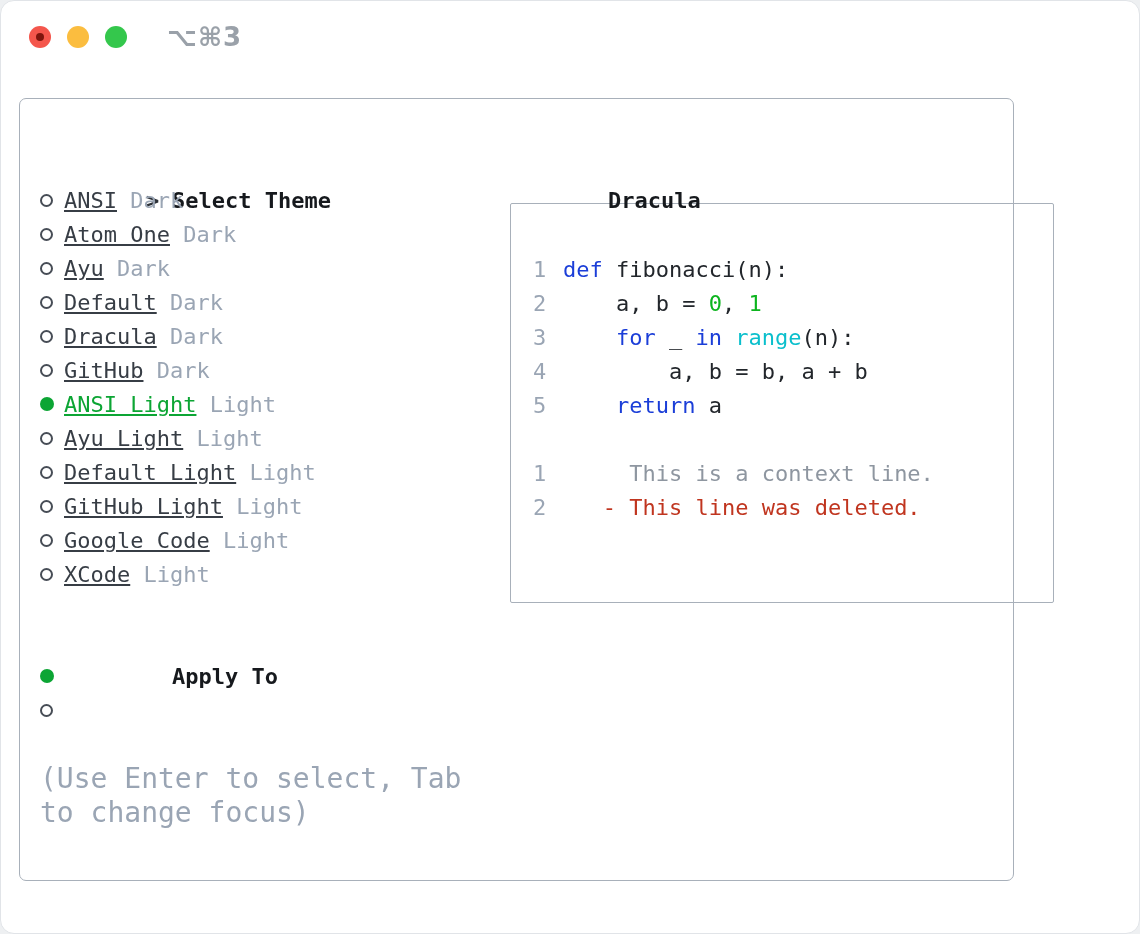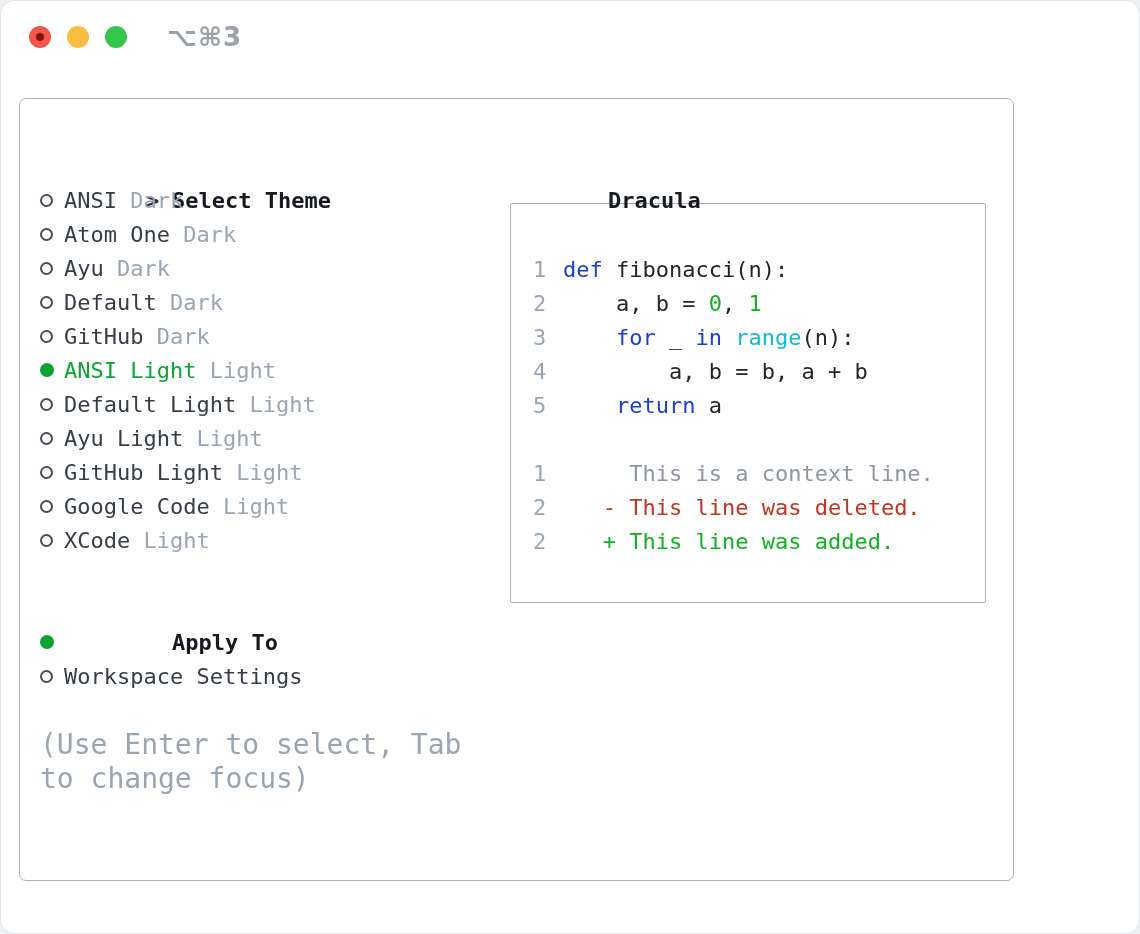--- a/index.html
+++ b/index.html
@@ -22,28 +22,28 @@
   .row{height:34px;line-height:34px;white-space:pre;font-size:22px;}
   .spacer{height:34px;}
   .section-title{font-weight:700;color:#16191d;}
   
   .left-col{position:absolute;left:20px;top:51px;width:450px;}
   .gutter{display:inline-block;width:26px;}
   .prompt{color:#2b3036;font-weight:700;}
   .radio{display:inline-block;width:13px;height:13px;border-radius:50%;
          border:2px solid #474d56;box-sizing:border-box;margin-right:11px;vertical-align:1px;}
   .radio.on{border:none;width:14px;height:14px;background:#0ca534;margin-right:10px;}
-  .item-name{color:#373d45;}
+  .item-name{color:#373d45;text-decoration:underline;}
   .item-name.sel{color:#0ca534;}
   .item-variant{color:#9aa5b4;text-align:right;}
   .hint{width:440px;font-size:28px;line-height:34px;color:#9aa5b4;
         white-space:normal;word-break:normal;}
   
   .right-col{position:absolute;left:482px;top:51px;}
-  .preview-box{margin-left:8px;margin-top:19px;width:476px;height:400px;box-sizing:border-box;
+  .preview-box{margin-left:8px;margin-top:19px;width:544px;height:400px;box-sizing:border-box;
                border:1.5px solid #a8b0ba;border-radius:2px;padding:49px 0 0 22px;overflow:hidden;}
   .lnum{display:inline-block;width:30px;color:#9aa5b4;}
   .tok-plain{color:#22262b;}
   .tok-keyword{color:#1b3ed8;}
   .tok-number{color:#0db41f;}
   .tok-builtin{color:#0abfcc;}
   .diff-context{color:#8e96a0;}
   .diff-deleted{color:#c0351f;}
   .diff-added{color:#0db41f;}
 </style>
@@ -66,38 +66,39 @@
     <div class="left-col">
       <div class="row">
         <span class="gutter prompt">&gt;</span><span class="section-title">Select Theme</span>
       </div>
 
       <div id="theme-list">
           <div class="row"><span class="radio"></span><span class="item-name">ANSI</span><span class="item-variant"> Dark</span></div>
           <div class="row"><span class="radio"></span><span class="item-name">Atom One</span><span class="item-variant"> Dark</span></div>
           <div class="row"><span class="radio"></span><span class="item-name">Ayu</span><span class="item-variant"> Dark</span></div>
           <div class="row"><span class="radio"></span><span class="item-name">Default</span><span class="item-variant"> Dark</span></div>
+          <div class="row"><span class="radio"></span><span class="item-name">Dracula</span><span class="item-variant"> Dark</span></div>
           <div class="row"><span class="radio"></span><span class="item-name">GitHub</span><span class="item-variant"> Dark</span></div>
           <div class="row"><span class="radio on"></span><span class="item-name sel">ANSI Light</span><span class="item-variant"> Light</span></div>
+          <div class="row"><span class="radio"></span><span class="item-name">Ayu Light</span><span class="item-variant"> Light</span></div>
           <div class="row"><span class="radio"></span><span class="item-name">Default Light</span><span class="item-variant"> Light</span></div>
-          <div class="row"><span class="radio"></span><span class="item-name">Ayu Light</span><span class="item-variant"> Light</span></div>
           <div class="row"><span class="radio"></span><span class="item-name">GitHub Light</span><span class="item-variant"> Light</span></div>
           <div class="row"><span class="radio"></span><span class="item-name">Google Code</span><span class="item-variant"> Light</span></div>
           <div class="row"><span class="radio"></span><span class="item-name">XCode</span><span class="item-variant"> Light</span></div>
         </div>
 
       <div class="row spacer"></div>
 
       <div class="row">
         <span class="gutter"></span><span class="section-title">Apply To</span>
       </div>
 
       <div id="apply-list">
           <div class="row"><span class="radio on"></span></div>
-          <div class="row"><span class="radio"></span><span class="item-name">Workspace Settings</span></div>
+          <div class="row"><span class="radio"></span></div>
         </div>
 
       <div class="row spacer"></div>
 
       <div class="hint">(Use Enter to select, Tab to change focus)</div>
     </div>
 
     <div class="right-col">
       <div class="row">
         <span class="section-title">Dracula</span>
@@ -107,19 +108,18 @@
             <div class="row"><span class="lnum">1</span><span class="tok-keyword">def</span><span class="tok-plain"> fibonacci(n):</span></div>
             <div class="row"><span class="lnum">2</span><span class="tok-plain">    a, b = </span><span class="tok-number">0</span><span class="tok-plain">, </span><span class="tok-number">1</span></div>
             <div class="row"><span class="lnum">3</span><span class="tok-plain">    </span><span class="tok-keyword">for</span><span class="tok-plain"> _ </span><span class="tok-keyword">in</span><span class="tok-plain"> </span><span class="tok-builtin">range</span><span class="tok-plain">(n):</span></div>
             <div class="row"><span class="lnum">4</span><span class="tok-plain">        a, b = b, a + b</span></div>
             <div class="row"><span class="lnum">5</span><span class="tok-plain">    </span><span class="tok-keyword">return</span><span class="tok-plain"> a</span></div>
           </div>
         <div class="row spacer"></div>
         <div id="diff-lines">
             <div class="row"><span class="lnum">1</span><span class="diff-context">     This is a context line.</span></div>
             <div class="row"><span class="lnum">2</span><span class="diff-deleted">   - This line was deleted.</span></div>
-            <div class="row"><span class="lnum">2</span><span class="diff-added">   + This line was added.</span></div>
           </div>
       </div>
     </div>
 
   </div>
 </div>
 
 </body></html>

